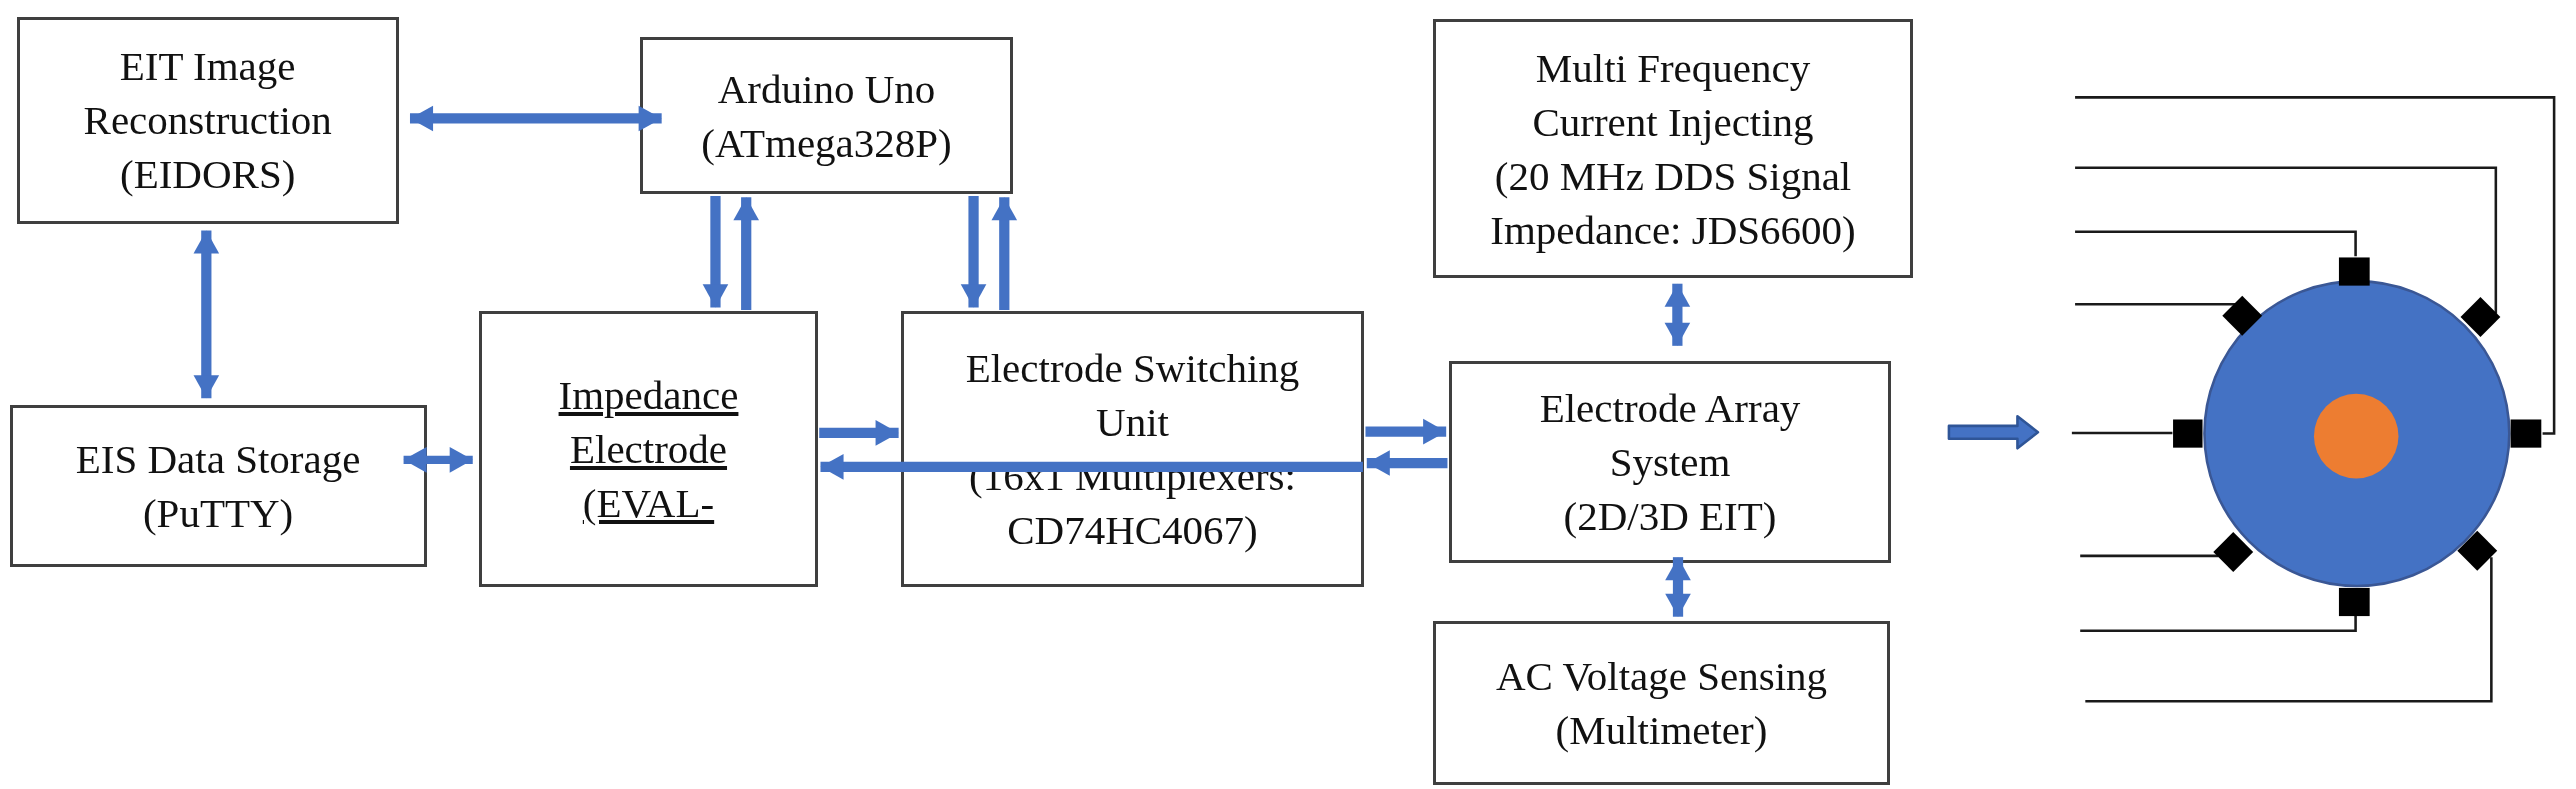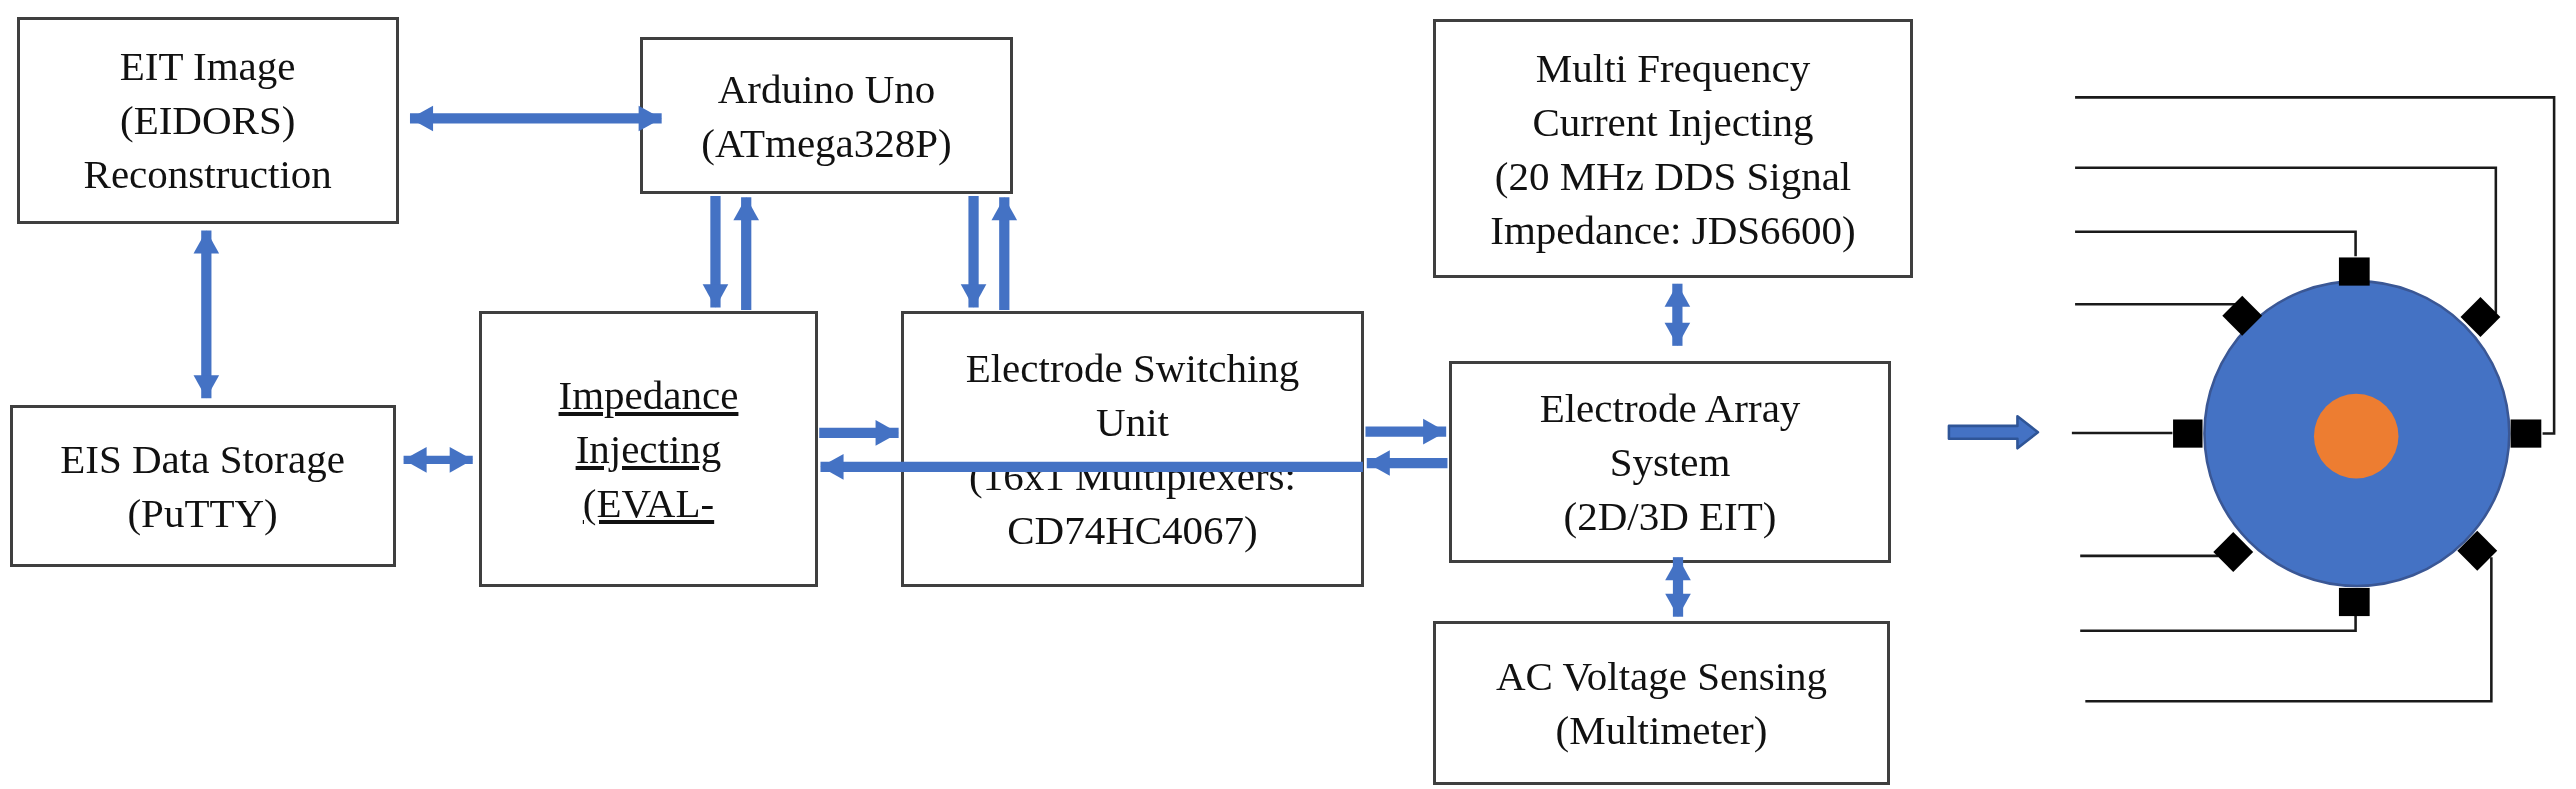--- a/index.html
+++ b/index.html
@@ -34,44 +34,44 @@
     pointer-events:none;
   }
 </style>
 </head>
 <body>
 
 <div class="canvas">
 
   <div class="box" style="left:16.7px;top:16.7px;width:382px;height:207px;">
     <div>EIT Image</div>
+    <div>Reconstruction</div>
     <div>(EIDORS)</div>
-    <div>Reconstruction</div>
   </div>
 
   <div class="box" style="left:640px;top:37px;width:373px;height:157px;">
     <div>Arduino Uno</div>
     <div>(ATmega328P)</div>
   </div>
 
   <div class="box" style="left:1433px;top:19px;width:480px;height:259px;">
     <div>Multi Frequency</div>
     <div>Current Injecting</div>
     <div>(20 MHz DDS Signal</div>
     <div>Impedance: JDS6600)</div>
   </div>
 
-  <div class="box" style="left:9.6px;top:405px;width:386px;height:162px;">
+  <div class="box" style="left:9.6px;top:405px;width:417px;height:162px;">
     <div>EIS Data Storage</div>
     <div>(PuTTY)</div>
   </div>
 
   <div class="box" style="left:479px;top:311px;width:339px;height:276px;text-decoration:underline;">
     <div>Impedance</div>
-    <div>Injecting</div>
+    <div>Electrode</div>
     <div>(EVAL-</div>
   </div>
 
   <div class="box" style="left:901px;top:311px;width:463px;height:276px;">
     <div>Electrode Switching</div>
     <div>Unit</div>
     <div>(16x1 Multiplexers:</div>
     <div>CD74HC4067)</div>
   </div>
 

